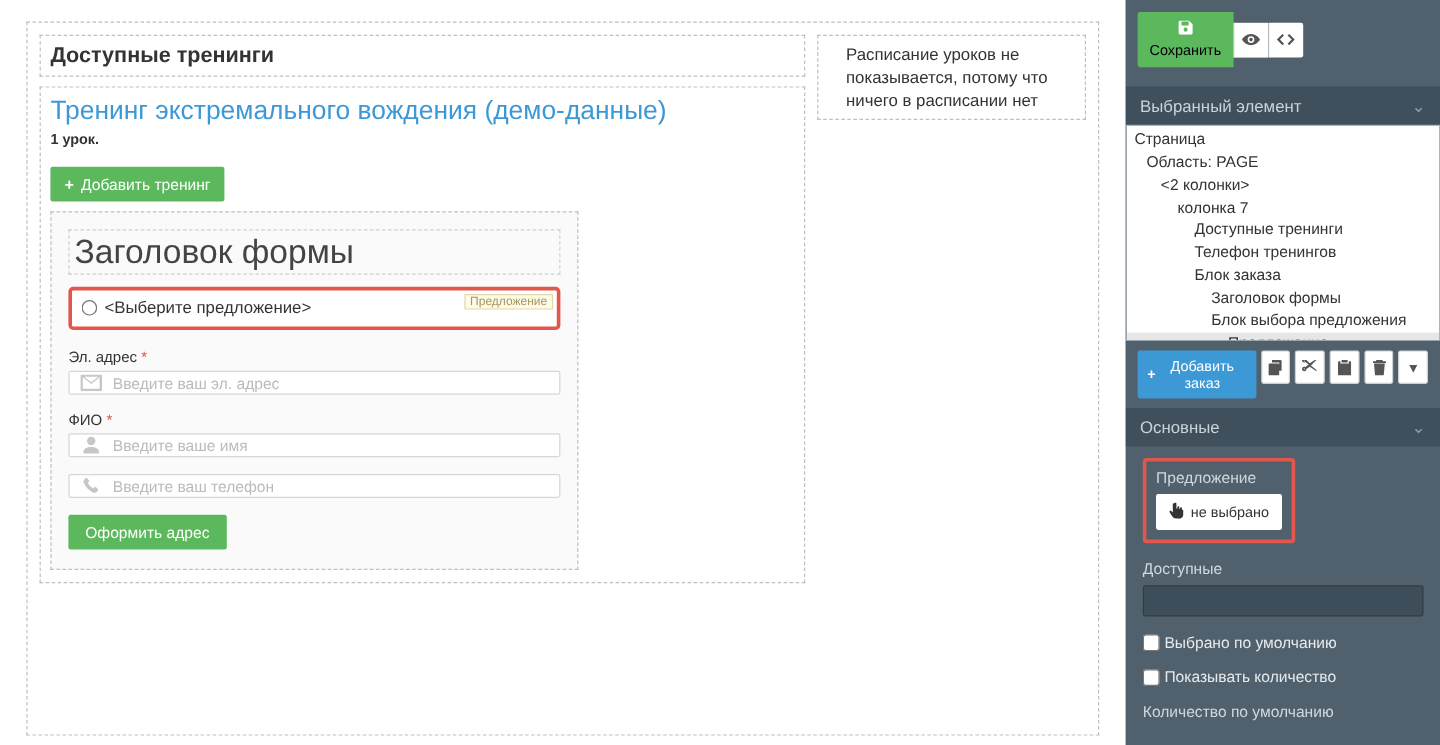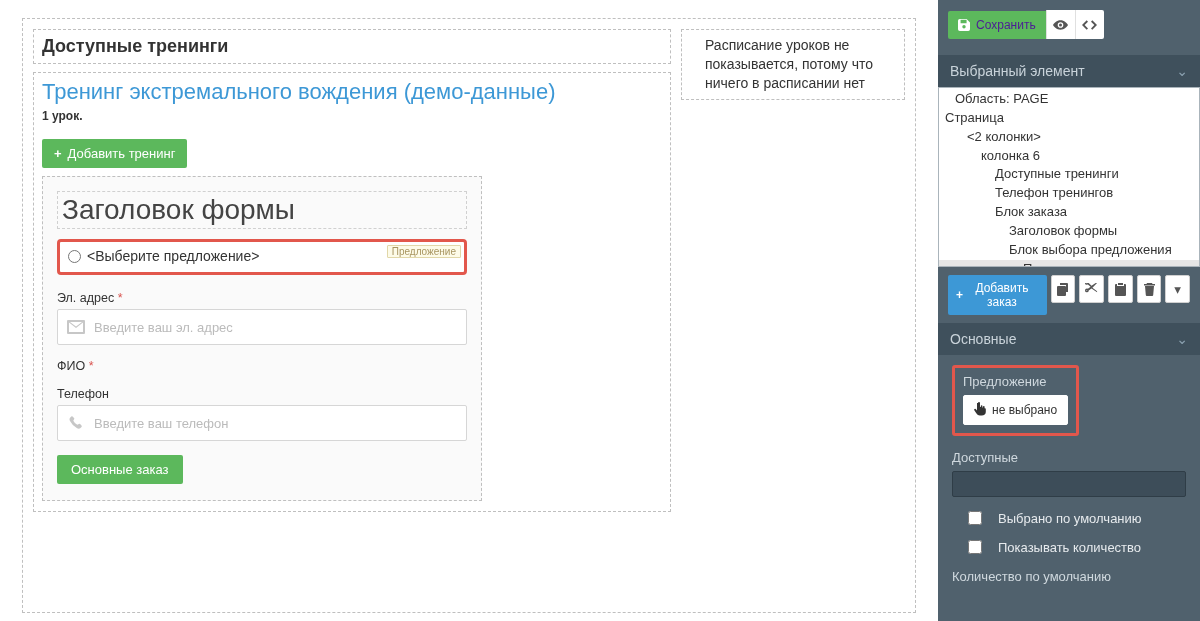--- a/index.html
+++ b/index.html
@@ -38,29 +38,29 @@
   .form-title { font-size: 28px; font-weight: 400; color: #444; }
 
   .offer-highlight { border: 3px solid #e2574c; border-radius: 4px; padding: 6px 8px 8px; margin-bottom: 16px; position: relative; background: #fff; }
   .offer-radio-row { display: flex; align-items: center; gap: 6px; font-size: 14px; }
   .offer-radio-row input[type=radio] { width: 13px; height: 13px; }
   .offer-badge { position: absolute; top: 3px; right: 3px; font-size: 10px; color: #a89560; border: 1px solid #e1d7a8; background: #fdfbe8; padding: 0 4px; border-radius: 1px; }
 
   .field { margin-bottom: 14px; }
   .field-label { font-size: 12.5px; margin-bottom: 4px; display: block; }
   .req { color: #d9534f; }
-  .input-wrap { position: relative; border: 1px solid #d6d6d6; border-radius: 2px; background: #fff; display: flex; align-items: center; height: 36px; }
+  .input-wrap { position: relative; border: 1px solid #d6d6d6; border-radius: 2px; background: #fff; display: flex; align-items: center; height: 20px; }
   .input-icon { width: 36px; display: flex; align-items: center; justify-content: center; color: #bdbdbd; }
   .input-field { flex: 1; border: none; outline: none; font-size: 13px; color: #666; background: transparent; height: 100%; padding-right: 8px; }
   .input-field::placeholder { color: #bbb; }
 
   
   .sidebar { flex: 0 0 262px; height: 100%; background: #50616d; color: #e6eaed; display: flex; flex-direction: column; overflow: hidden; font-size: 13px; }
   .sidebar .top-actions { background: #50616d; padding: 10px 10px 16px; display: flex; align-items: center; gap: 0; }
-  .sb-save { background: #5cb85c; color: #4c1d95; border: none; padding: 7px 10px; font-size: 12px; border-radius: 2px 0 0 2px; display: inline-flex; align-items: center; gap: 6px; cursor: pointer; }
+  .sb-save { background: #5cb85c; color: #000000; border: none; padding: 7px 10px; font-size: 12px; border-radius: 2px 0 0 2px; display: inline-flex; align-items: center; gap: 6px; cursor: pointer; flex-direction: column; }
   .sb-iconbtn { background: #fff; color: #555; border: none; width: 29px; height: 29px; display: inline-flex; align-items: center; justify-content: center; cursor: pointer; border-left: 1px solid #e0e0e0; }
   .sb-iconbtn:first-of-type { border-radius: 0; }
   .sb-iconbtn:last-of-type { border-radius: 0 2px 2px 0; }
 
   .sb-section-header { background: #3f505c; padding: 8px 12px; font-size: 14px; color: #c9d3da; display: flex; align-items: center; justify-content: space-between; cursor: pointer; }
   .sb-caret { font-size: 14px; color: #8aa0af; }
 
   .tree-wrap { background: #fff; color: #333; border: 1px solid #aab4bb; margin: 0; max-height: 180px; overflow-y: auto; position: relative; }
   .tree-wrap::-webkit-scrollbar { width: 14px; }
   .tree-wrap::-webkit-scrollbar-track { background: #eef0f2; }
@@ -80,21 +80,21 @@
   .sb-tool { background: #fff; color: #555; border: 1px solid #d0d0d0; width: 28px; height: 28px; display: inline-flex; align-items: center; justify-content: center; cursor: pointer; border-radius: 2px; }
 
   .sb-props { padding: 10px 14px 20px; flex: 1 1 auto; overflow-y: auto; }
   .sb-group { margin-bottom: 14px; }
   .sb-group-label { font-size: 13px; color: #cfd8de; margin-bottom: 6px; display: block; }
   .prop-highlight { border: 3px solid #e2574c; border-radius: 3px; padding: 6px 8px 8px; display: inline-block; }
   .prop-btn { background: #fff; color: #333; border: 1px solid #fff; padding: 7px 10px; font-size: 12px; border-radius: 2px; cursor: pointer; display: inline-flex; align-items: center; gap: 6px; }
   .hand { transform: translateY(-1px); display:inline-block; }
 
   .sb-input { width: 100%; background: #3d4d59; border: 1px solid #2f3d47; color: #e6eaed; height: 26px; padding: 0 6px; font-size: 12px; border-radius: 2px; }
-  .sb-check-row { display: flex; align-items: flex-start; gap: 16px; margin-bottom: 14px; font-size: 13px; color: #e6eaed; margin-left: 16px; }
+  .sb-check-row { display: flex; align-items: center; gap: 4px; margin-bottom: 14px; font-size: 13px; color: #e6eaed; }
   .sb-check-row input { width: 14px; height: 14px; }
 
   svg { display: block; }
 </style>
 </head>
 <body>
 
 <div class="app">
 
   <div class="canvas-wrap">
@@ -146,39 +146,44 @@
                       </span>
                       <input class="input-field" placeholder="Введите ваш эл. адрес" style="">
                     </div>
                   </div>
 
                   
                   <div class="field">
                     <label class="field-label">
                       <span>ФИО</span> <span class="req">*</span>
                     </label>
+                    <div class="input-wrap">
+                      <span class="input-icon">
+                        <svg width="16" height="16" viewBox="0 0 16 16">
+                            <path fill="#c7c7c7" d="M8 8a3.5 3.5 0 1 0 0-7 3.5 3.5 0 0 0 0 7zm0 1.5c-3.5 0-6.5 1.7-6.5 4V15h13v-1.5c0-2.3-3-4-6.5-4z"></path>
+                          </svg>
+                      </span>
+                      <input class="input-field" placeholder="Введите ваше имя" style="">
+                    </div>
                   </div>
 
                   
                   <div class="field">
-                    <label class="field-label">
-                      <span>Телефон</span>
-                    </label>
                     <div class="input-wrap">
                       <span class="input-icon">
                         <svg width="16" height="16" viewBox="0 0 16 16">
                             <path fill="#c7c7c7" d="M4.6 1.5 6 2.9a1 1 0 0 1 .2 1.2l-.9 1.7a9 9 0 0 0 4 4l1.6-.9a1 1 0 0 1 1.2.2l1.4 1.4a1 1 0 0 1 0 1.4l-1 1c-.9.9-2.3 1-3.4.3A17 17 0 0 1 2 5.9c-.7-1.1-.6-2.5.3-3.4l1-1a1 1 0 0 1 1.3 0z"></path>
                           </svg>
                       </span>
                       <input class="input-field" placeholder="Введите ваш телефон" style="">
                     </div>
                   </div>
 
                   <button class="btn btn-green-small">
-                    <span>Основные заказ</span>
+                    <span>Оформить адрес</span>
                   </button>
                 </div>
               </div>
             </div>
 
             <div class="col-right">
               <div class="block">
                 <div class="schedule-text">Расписание уроков не показывается, потому что ничего в расписании нет</div>
               </div>
             </div>
@@ -216,24 +221,24 @@
       </button>
     </div>
 
     <div class="sb-section-header">
       <span>Выбранный элемент</span>
       <span class="sb-caret">⌄</span>
     </div>
 
     <div class="tree-wrap">
       <div class="tree" id="tree">
+          <div class="tree-item ind0">Страница</div>
           <div class="tree-item ind1">Область: PAGE</div>
-          <div class="tree-item ind0">Страница</div>
           <div class="tree-item ind2">&lt;2 колонки&gt;</div>
-          <div class="tree-item ind3">колонка 6</div>
+          <div class="tree-item ind3">колонка 7</div>
           <div class="tree-item ind4">Доступные тренинги</div>
           <div class="tree-item ind4">Телефон тренингов</div>
           <div class="tree-item ind4">Блок заказа</div>
           <div class="tree-item ind5">Заголовок формы</div>
           <div class="tree-item ind5">Блок выбора предложения</div>
           <div class="tree-item ind6 selected">Предложение</div>
         </div>
     </div>
 
     <div class="sb-toolbar">

